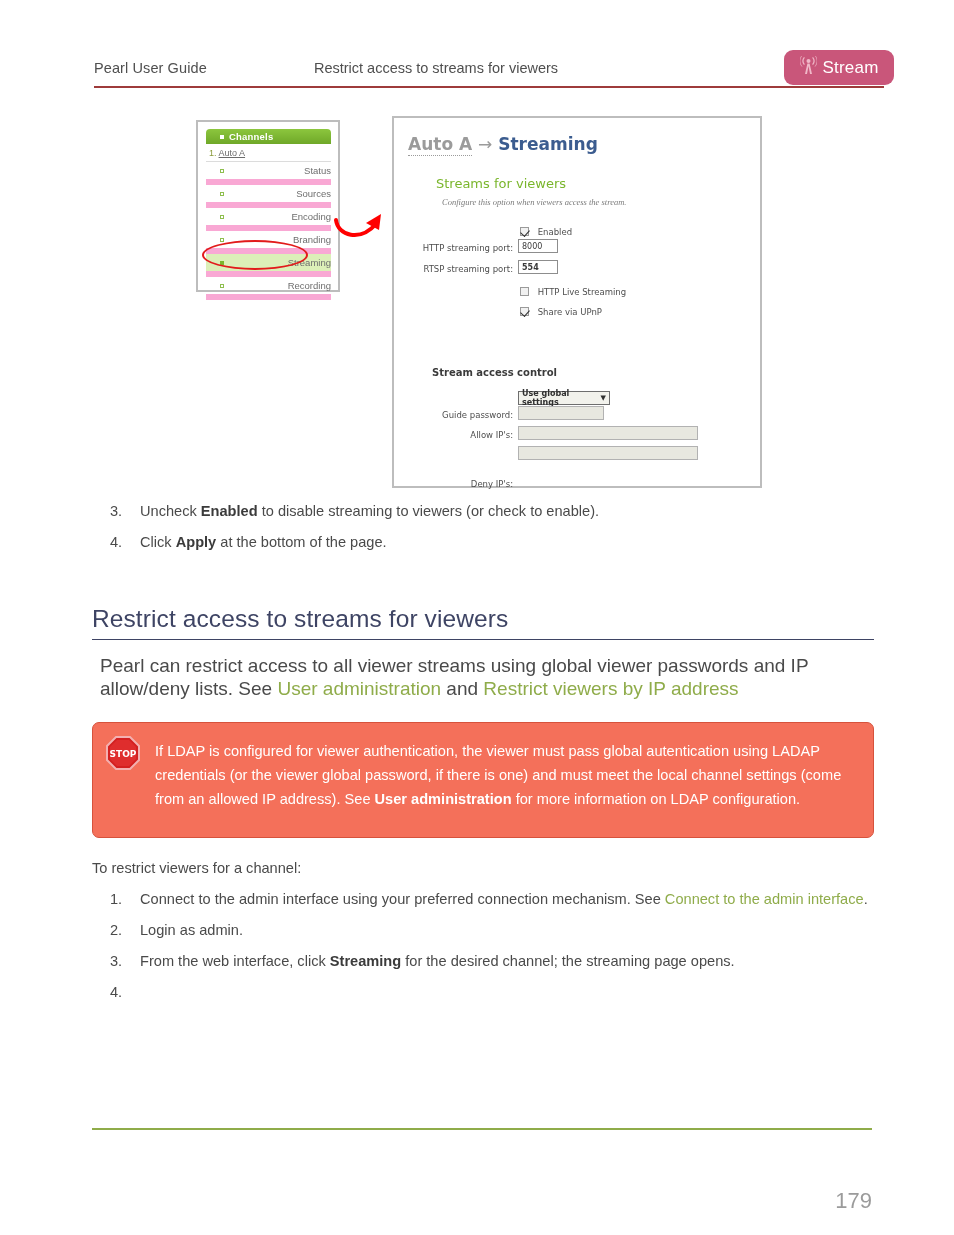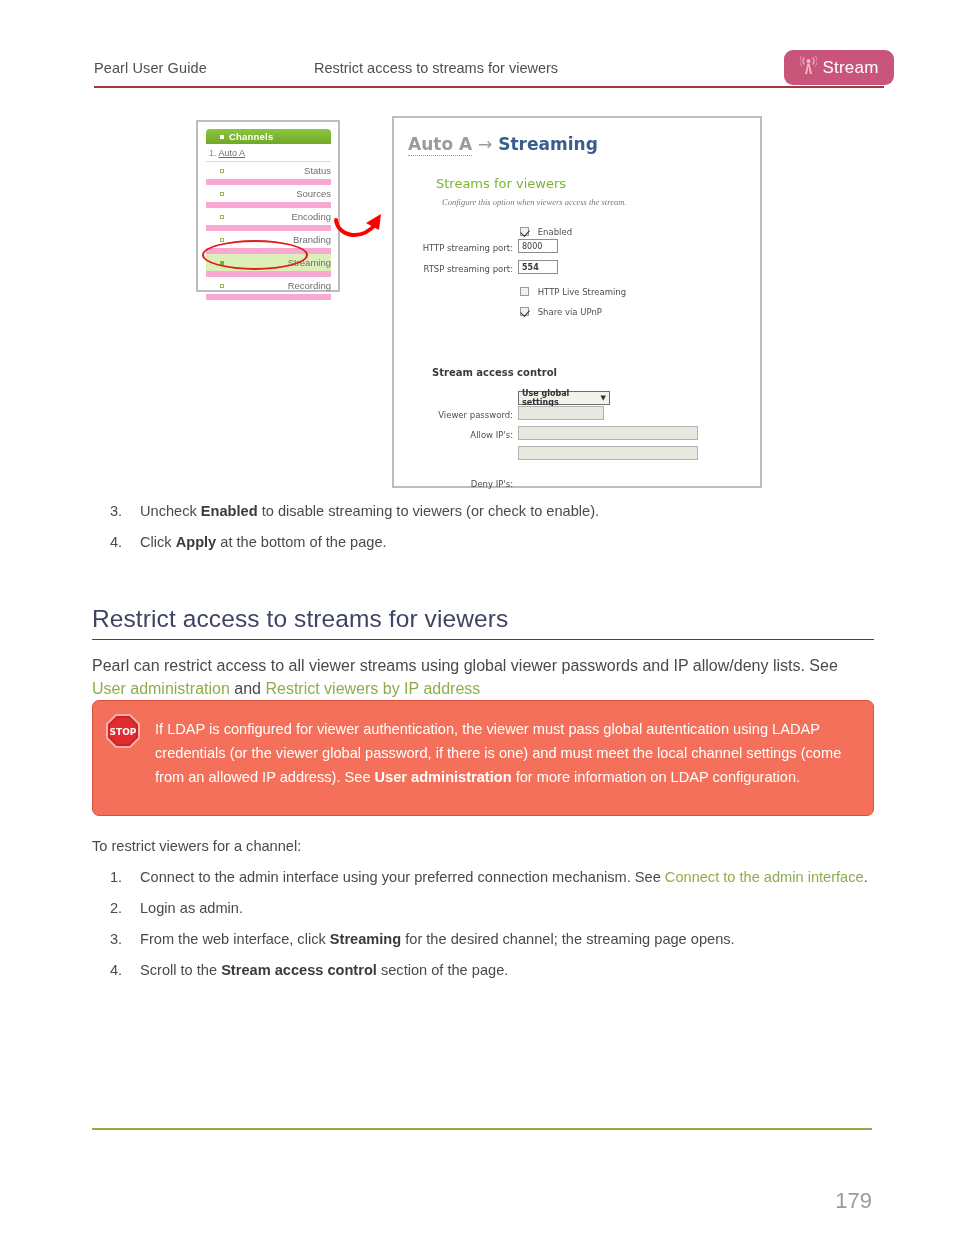--- a/index.html
+++ b/index.html
@@ -176,24 +176,25 @@
     text-align: left; color: #4a4a4a;
   }
   b, strong { font-weight: bold; color: #3b3b3b; }
 
   h1.sec {
     font-size: 24.5px; font-weight: normal; color: #3e4464;
     margin: 0; padding: 0 0 6px 0;
     border-bottom: 1.5px solid #3e4464;
     letter-spacing: .1px;
   }
-  p.para { font-size: 16px; line-height: 23px; margin: 14px 0 0 0; color: #4a4a4a; }
+  p.para { font-size: 19px; line-height: 23px; margin: 14px 0 0 8px; color: #4a4a4a; }
   a.lk { color: #8fac4a; text-decoration: none; }
 
   .warn {
+    margin-top: 22px;
     background: #f4705a;
     border: 1.5px solid #d6523c;
     border-radius: 7px;
     padding: 16px 0 16px 62px;
     position: relative;
     min-height: 116px;
   }
   .warn p {
     margin: 0; font-size: 14.6px; line-height: 24px; color: #ffffff;
   }
@@ -312,21 +313,21 @@
       <span style="margin-left:6px;">Share via UPnP</span>
     </div>
 
     <div class="shot-h3">Stream access control</div>
 
     <div class="selbox" style="left:124px; top:273px; width:92px;">
       <span>Use global settings</span>
       <span style="font-size:7px;">▼</span>
     </div>
 
-    <div class="f-lab" style="left:6px; top:292px; width:113px;">Viewer password:</div>
+    <div class="f-lab" style="left:6px; top:292px; width:113px;">Guide password:</div>
     <div class="gbox" style="left:124px; top:288px; width:86px;"></div>
 
     <div class="f-lab" style="left:6px; top:312px; width:113px;">Allow IP's:</div>
     <div class="gbox" style="left:124px; top:308px; width:180px;"></div>
 
     <div class="f-lab" style="left:6px; top:332px; width:113px;margin-top:29px;">Deny IP's:</div>
     <div class="gbox" style="left:124px; top:328px; width:180px;"></div>
   </div>
 </div>
 
@@ -351,18 +352,18 @@
     </span>
     <p id="warn-text"><span>If LDAP is configured for viewer authentication, the viewer must pass global autentication using LADAP credentials (or the viewer global password, if there is one) and must meet the local channel settings (come from an allowed IP address). See </span><b>User administration</b><span> for more information on LDAP configuration.</span></p>
   </div>
 
   <div class="lead">To restrict viewers for a channel:</div>
 
   <ol class="steps" id="steps-bottom">
       <li><span class="n">1.</span><span><span>Connect to the admin interface using your preferred connection mechanism. See </span><a class="lk" href="#">Connect to the admin interface</a><span>.</span></span></li>
       <li><span class="n">2.</span><span><span>Login as admin.</span></span></li>
       <li><span class="n">3.</span><span><span>From the web interface, click </span><b>Streaming</b><span> for the desired channel; the streaming page opens.</span></span></li>
-      <li><span class="n">4.</span><span><span>Scroll to the </span><b>Stream access control</b><span> section of the page.</span></span></li>
+      <li><span class="n">4.</span></li>
     </ol>
 </div>
 
 <div class="foot-rule"></div>
 <div class="pagenum">179</div>
 
 </body></html>

